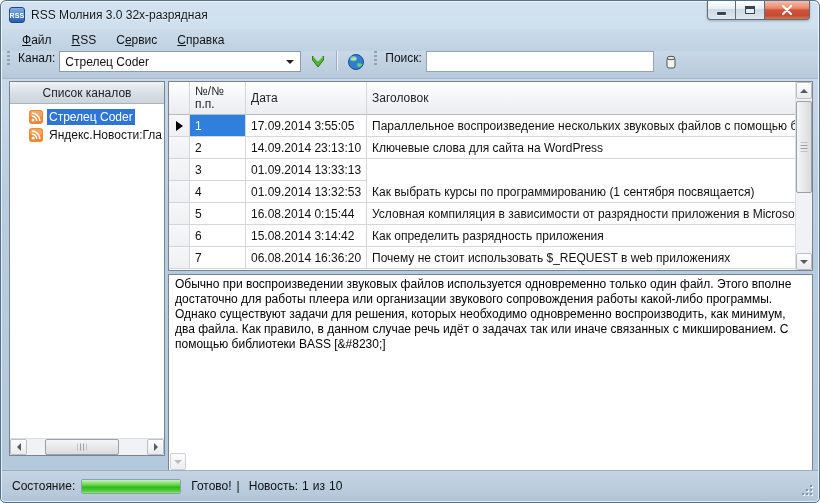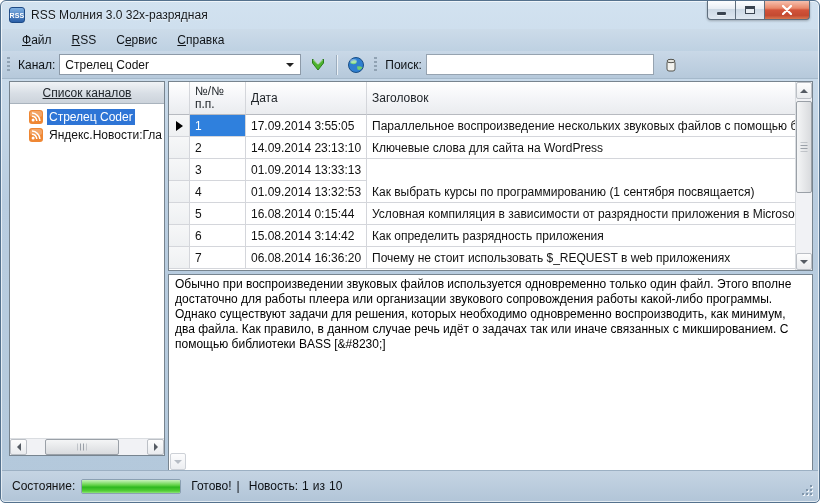--- a/index.html
+++ b/index.html
@@ -28,38 +28,38 @@
   .glyph-min { width:9px; height:3px; background:#3a4450; margin-top:7px; border-radius:1px; box-shadow:0 1px 0 rgba(255,255,255,.6); }
   .glyph-max { width:10px; height:8px; border:1px solid #3a4450; border-top-width:3px; background:rgba(255,255,255,.5); }
 
   
   .menubar { position:absolute; top:28px; left:1px; right:1px; height:22px; display:flex; align-items:center;
              padding-left:10px; background:linear-gradient(#ccdbe9,#bed1e2); }
   .menu-item { padding:3px 10px; color:#101418; cursor:default; }
   .menu-item .u { text-decoration:underline; }
 
   
-  .toolbar { position:absolute; top:50px; left:1px; right:1px; height:28px; display:flex; align-items:center;
+  .toolbar { position:absolute; top:50px; left:1px; right:1px; height:28px; display:flex; 
              background:linear-gradient(#c9d8e7,#b6c9db); border-bottom:1px solid #a5b9cb; }
   .gripper { width:3px; height:16px; margin:0 3px 0 5px;
              background:repeating-linear-gradient(to bottom,#90a2b3 0 2px, transparent 2px 4px); }
   .tb-label { margin:0 4px 0 5px; color:#0e1216; }
   .combobox { width:242px; height:21px; background:#fff; border:1px solid #8d9aa8; position:relative;
               display:flex; align-items:center; padding:0 18px 0 5px; }
   .combo-arrow { position:absolute; right:6px; top:8px; width:0; height:0;
                  border-left:4px solid transparent; border-right:4px solid transparent; border-top:4px solid #222; }
   .tb-btn { width:26px; height:22px; margin-left:4px; display:flex; align-items:center; justify-content:center; border-radius:2px; }
   .separator { width:1px; height:20px; background:#9cadbe; margin:0 2px 0 5px; box-shadow:1px 0 0 rgba(255,255,255,.7); }
   .search-input { width:228px; height:21px; border:1px solid #96a3b0; background:#fff; padding:0 5px;
                   font-family:inherit; font-size:12px; outline:none; }
 
   
   .sidebar { position:absolute; left:8px; top:80px; width:156px; height:375px; border:1px solid #77848f; background:#fff; }
   .sidebar-header { height:22px; background:linear-gradient(#f0f3f6,#d8dee5 55%,#ccd3db);
-                    border-bottom:1px solid #a9b3bd; display:flex; align-items:center; justify-content:center; color:#20262c;text-decoration:underline; }
+                    border-bottom:1px solid #a9b3bd; display:flex; align-items:center; justify-content:center; color:#20262c; }
   .tree { position:absolute; top:22px; left:0; right:0; bottom:17px; background:#fff; overflow:hidden; padding-top:4px; }
   .tree-item { display:flex; align-items:center; height:18px; padding-left:19px; white-space:nowrap; cursor:default; }
   .tree-item .rss-icon { width:14px; height:14px; margin-right:4px; flex:0 0 auto; }
   .tree-item .label { padding:1px 2px; }
   .tree-item.selected .label { background:#2e75d6; color:#fff; }
 
   .hscroll { position:absolute; left:0; right:0; bottom:0; height:17px; background:#f1f2f5; border-top:1px solid #dadde1;
              display:flex; align-items:stretch; }
   .scroll-btn { width:17px; background:linear-gradient(#fdfdfd,#e9ebee); border:1px solid #bcc0c6;
                 display:flex; align-items:center; justify-content:center; border-radius:2px; }

